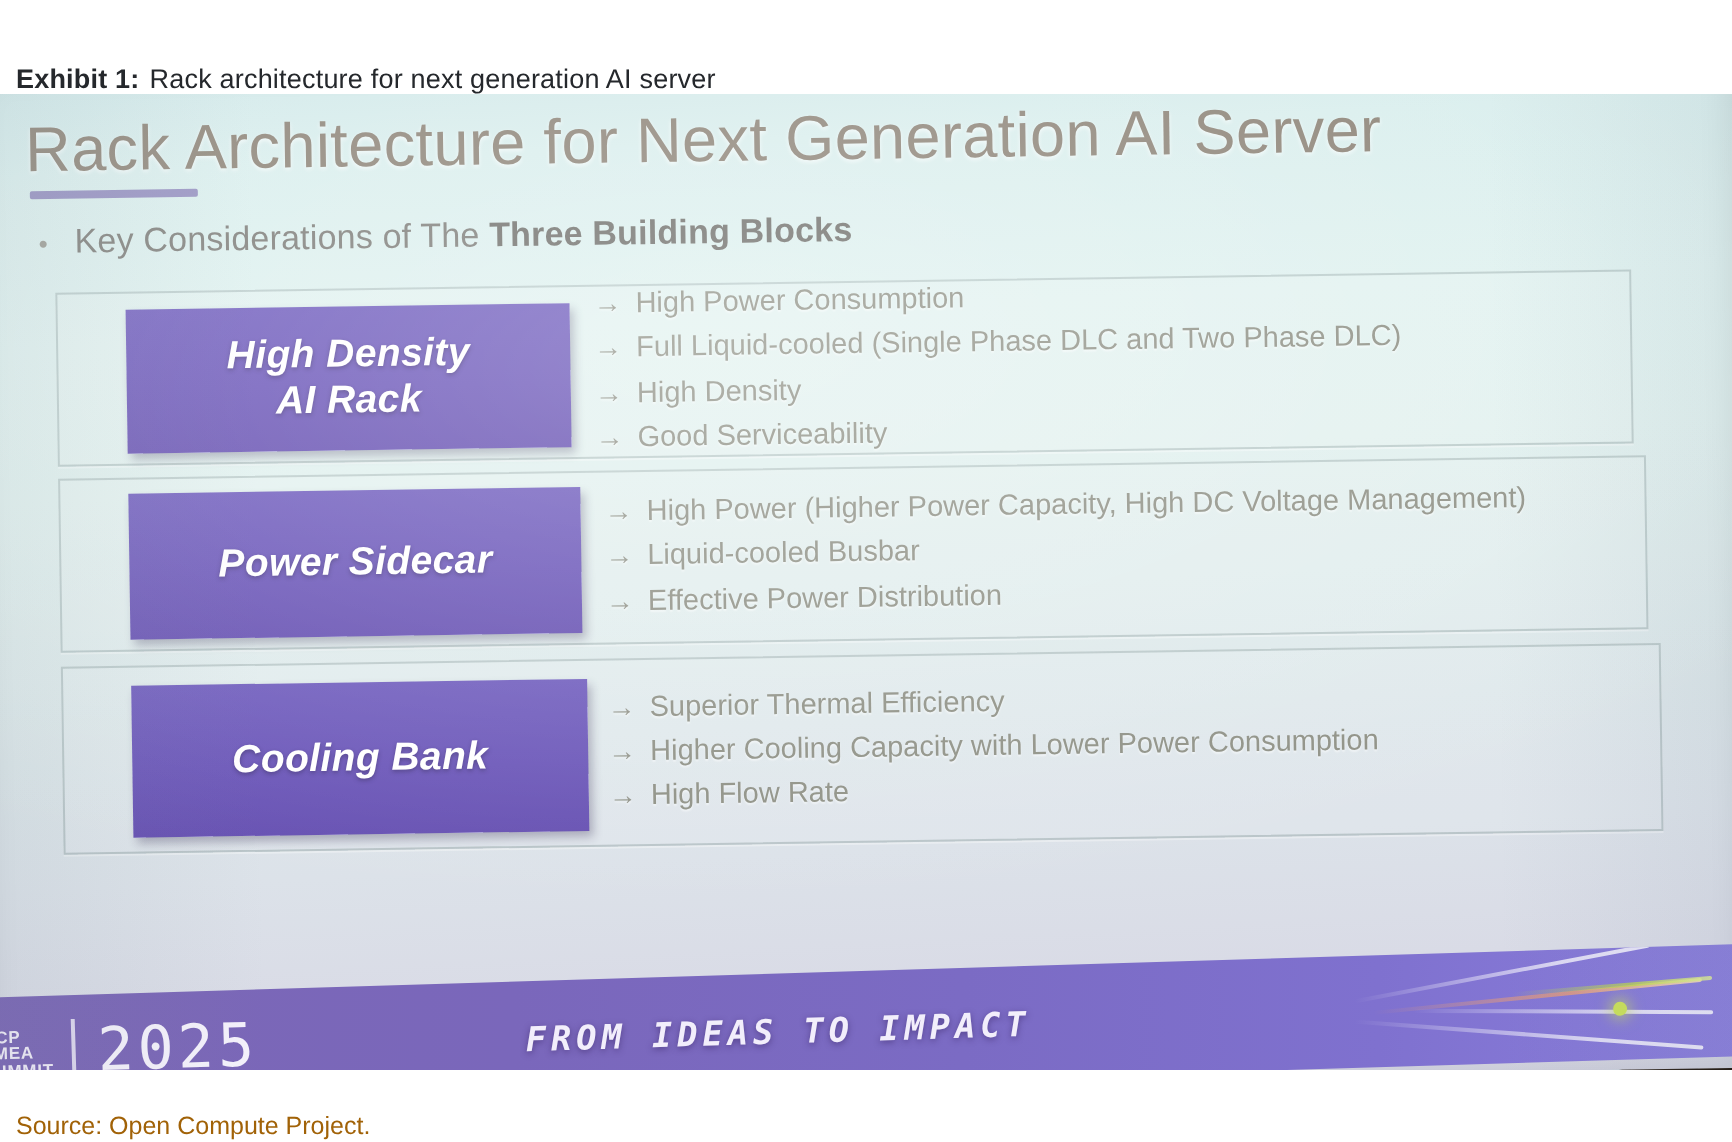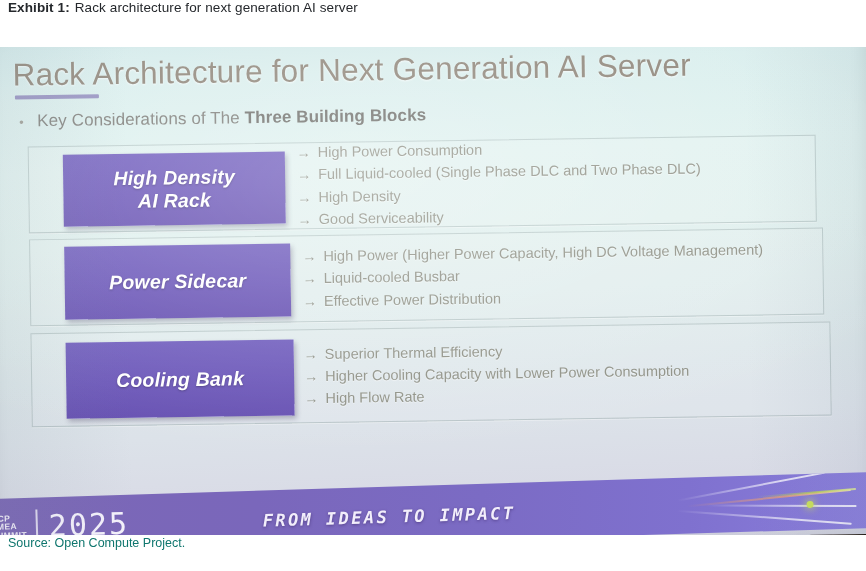--- a/index.html
+++ b/index.html
@@ -15,21 +15,21 @@
     position: relative;
   }
 
   
   #exhibit-caption {
     position: absolute;
     left: 8px;
     top: 0px;
     height: 47px;
     display: flex;
-    align-items: flex-start;
+    align-items: flex-end;
     font-size: 13.5px;
     color: #25282c;
     letter-spacing: .1px;
     white-space: nowrap;
   }
   #exhibit-caption .exh-label {
     font-weight: bold;
     margin-right: 5px;
   }
 
@@ -272,23 +272,23 @@
     font-size: 17px;
     letter-spacing: 2.4px;
     color: #f2eefb;
     text-shadow: 0 1px 3px rgba(50,30,90,.5);
   }
 
   
   #source-line {
     position: absolute;
     left: 8px;
-    top: 536px;
+    top: 556px;
     font-size: 12.5px;
-    color: #0f766e;
+    color: #a16207;
   }
 </style>
 </head>
 <body>
 
 <div id="exhibit-caption">
   <span class="exh-label">Exhibit 1:</span>
   <span>Rack architecture for next generation AI server</span>
 </div>
 

